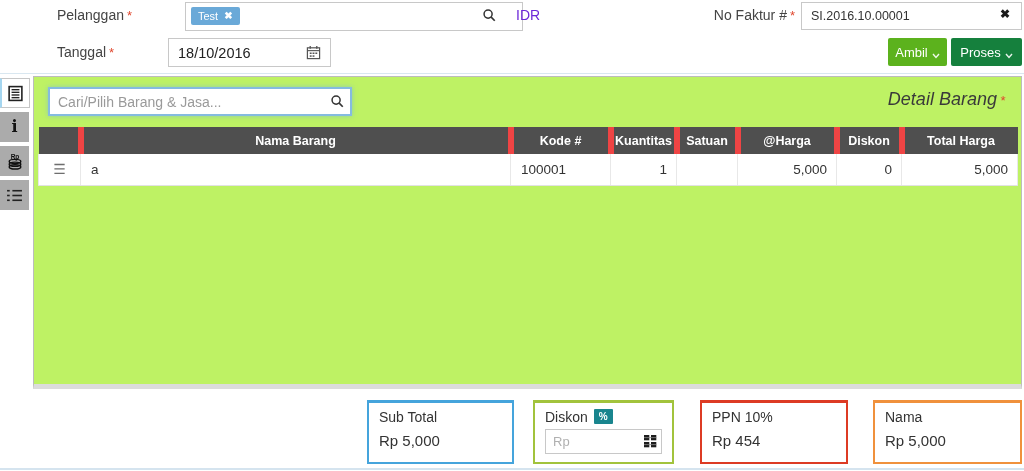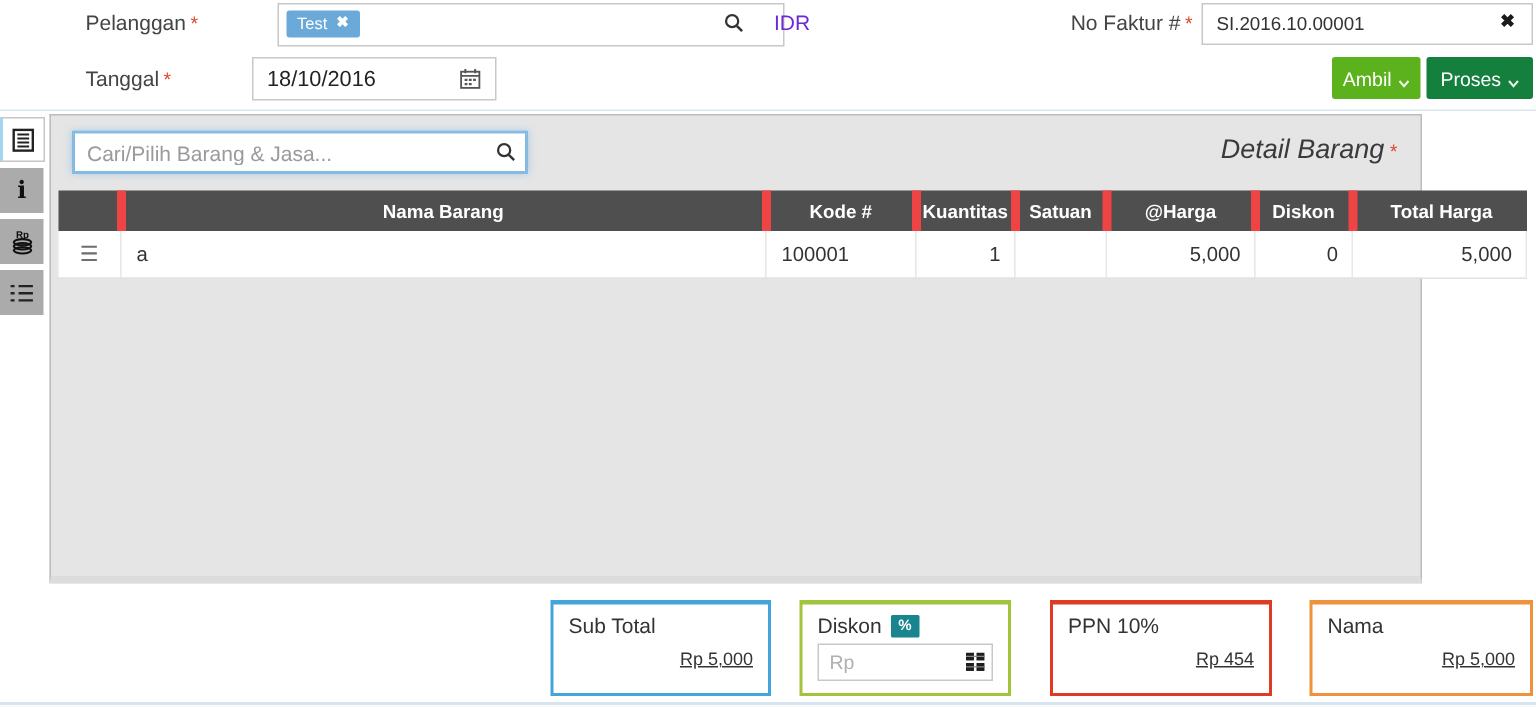--- a/index.html
+++ b/index.html
@@ -26,39 +26,39 @@
   .btn-proses { left:951px; width:71px; }
 
   
   .tab { position:absolute; left:0; width:30px; height:30px; display:flex; align-items:center; justify-content:center; cursor:pointer; }
   .tab-active { top:78px; background:#fff; border:1px solid #c6c6c6; border-left:2px solid #a5d6f0; }
   .tab-gray { width:29px; background:#ababab; }
   .t2 { top:112px; } .t3 { top:146px; } .t4 { top:180px; }
   .info-i { font-family:"DejaVu Serif", serif; font-weight:bold; font-size:16px; color:#111; line-height:1; }
 
   
-  .panel { position:absolute; left:33px; top:76px; width:915px; height:313px; background:#e5e5e5; border:1px solid #bcbcbc; border-bottom:5px solid #dcdcdc; }
+  .panel { position:absolute; left:33px; top:76px; width:989px; height:313px; background:#bef264; border:1px solid #bcbcbc; border-bottom:5px solid #dcdcdc; }
   .search-input { position:absolute; left:14px; top:10px; width:304px; height:29px; border:2px solid #85bbe0; box-shadow:0 0 5px rgba(102,175,233,.55); font-size:14px; color:#333; padding:0 32px 0 8px; font-family:"Liberation Sans", sans-serif; outline:none; }
   .search-input::placeholder { color:#9a9a9a; }
   .panel-mag { position:absolute; left:296px; top:17px; }
   .detail-title { position:absolute; right:16px; top:12px; font-size:18px; font-style:italic; color:#3a3a3a; }
 
   table { position:absolute; left:4px; top:50px; width:979px; border-collapse:collapse; table-layout:fixed; }
   th { background:#4f4f4f; color:#fff; font-size:12.5px; font-weight:bold; height:27px; text-align:center; border-right:6px solid #ef4444; }
   th:last-child { border-right:none; }
   td { height:31px; font-size:13.5px; color:#333; border-bottom:1px solid #e2e2e2; border-right:1px solid #e8e8e8; border-left:1px solid #e8e8e8; background:#fff; }
   .c-left { text-align:left; padding-left:10px; }
   .c-right { text-align:right; padding-right:9px; }
   .c-center { text-align:center; }
   .drag { color:#6e6e6e; font-size:14px; text-align:center; cursor:grab; }
 
   
   .sumbox { position:absolute; top:400px; height:64px; background:#fff; border:2px solid #999; border-top-width:3px; padding:6px 10px; }
   .sb-label { font-size:14px; color:#333; }
-  .sb-value { font-size:12px; color:#333; text-align:right; margin-top:7px;text-decoration:underline; }
+  .sb-value { font-size:15px; color:#333; margin-top:7px; }
   .box-subtotal { left:367px; width:147px; }
   .box-diskon  { left:533px; width:141px; }
   .box-ppn     { left:700px; width:148px; }
   .box-total   { left:873px; width:149px; }
   .pct-badge { display:inline-block; background:#19858e; color:#fff; font-size:10px; font-weight:bold; padding:2px 5px; margin-left:6px; border-radius:1px; vertical-align:2px; }
   .diskon-wrap { position:relative; margin-top:4px; }
   .diskon-input { width:100%; height:25px; border:1px solid #c8c8c8; font-size:13px; padding:0 24px 0 7px; font-family:"Liberation Sans", sans-serif; }
   .diskon-input::placeholder { color:#b0b0b0; }
   .grid-ic { position:absolute; right:5px; top:6px; }
 

